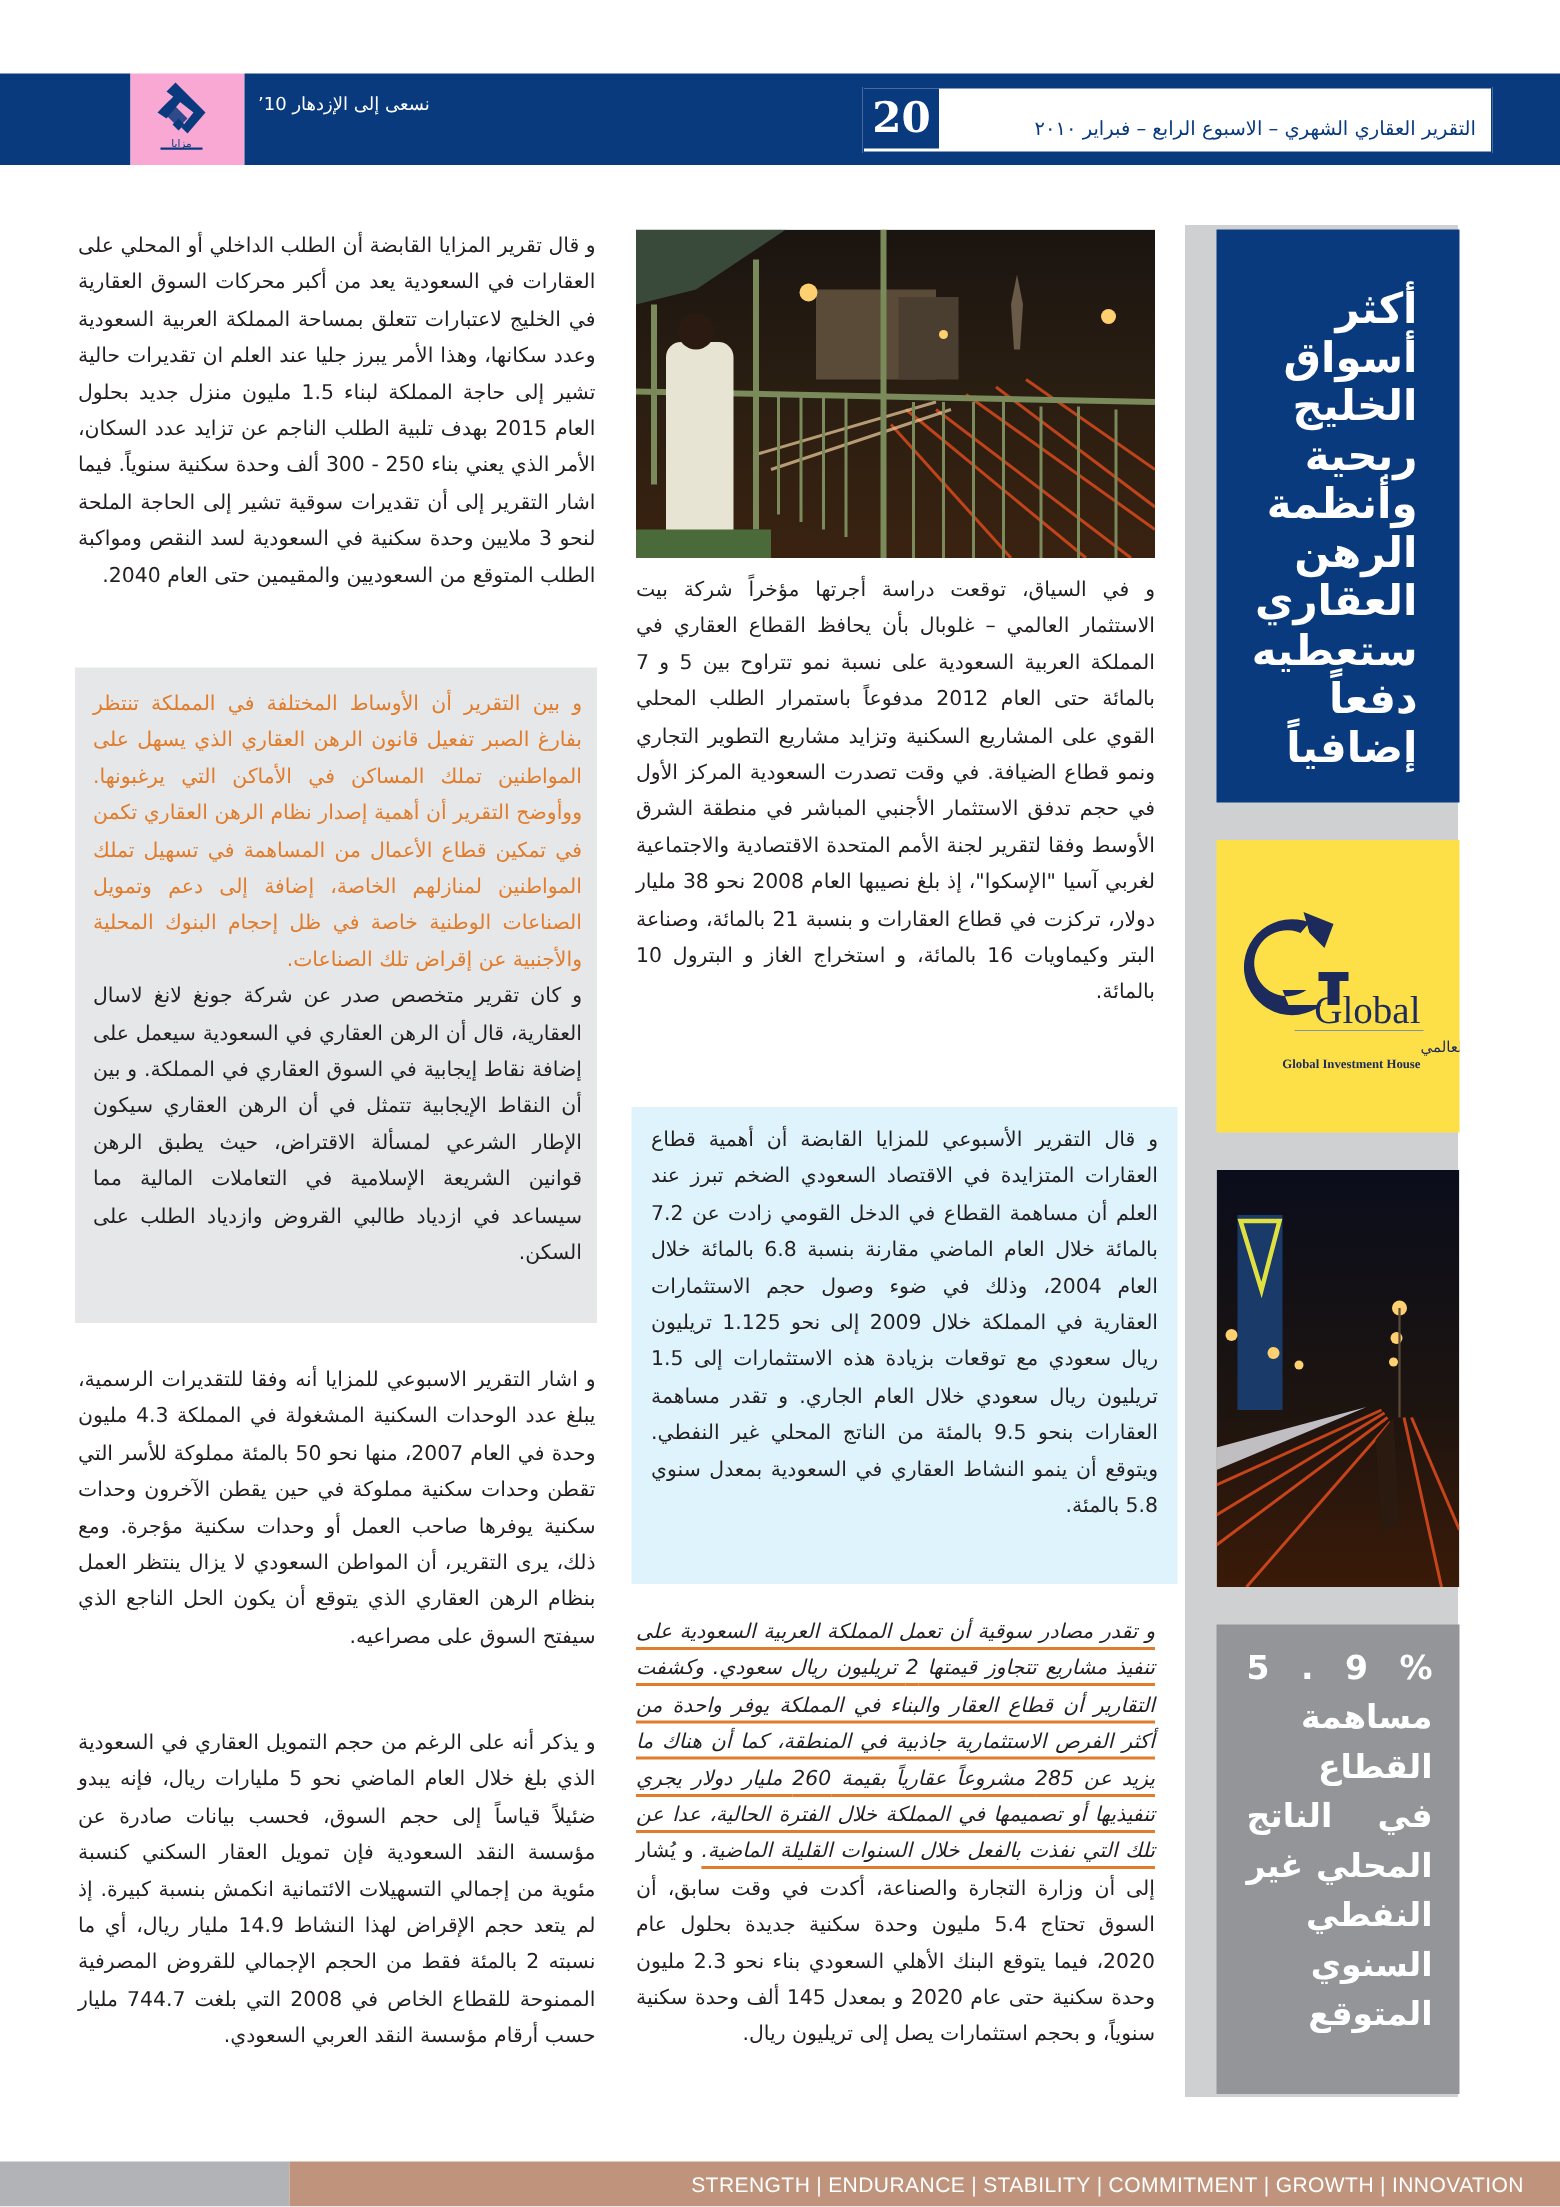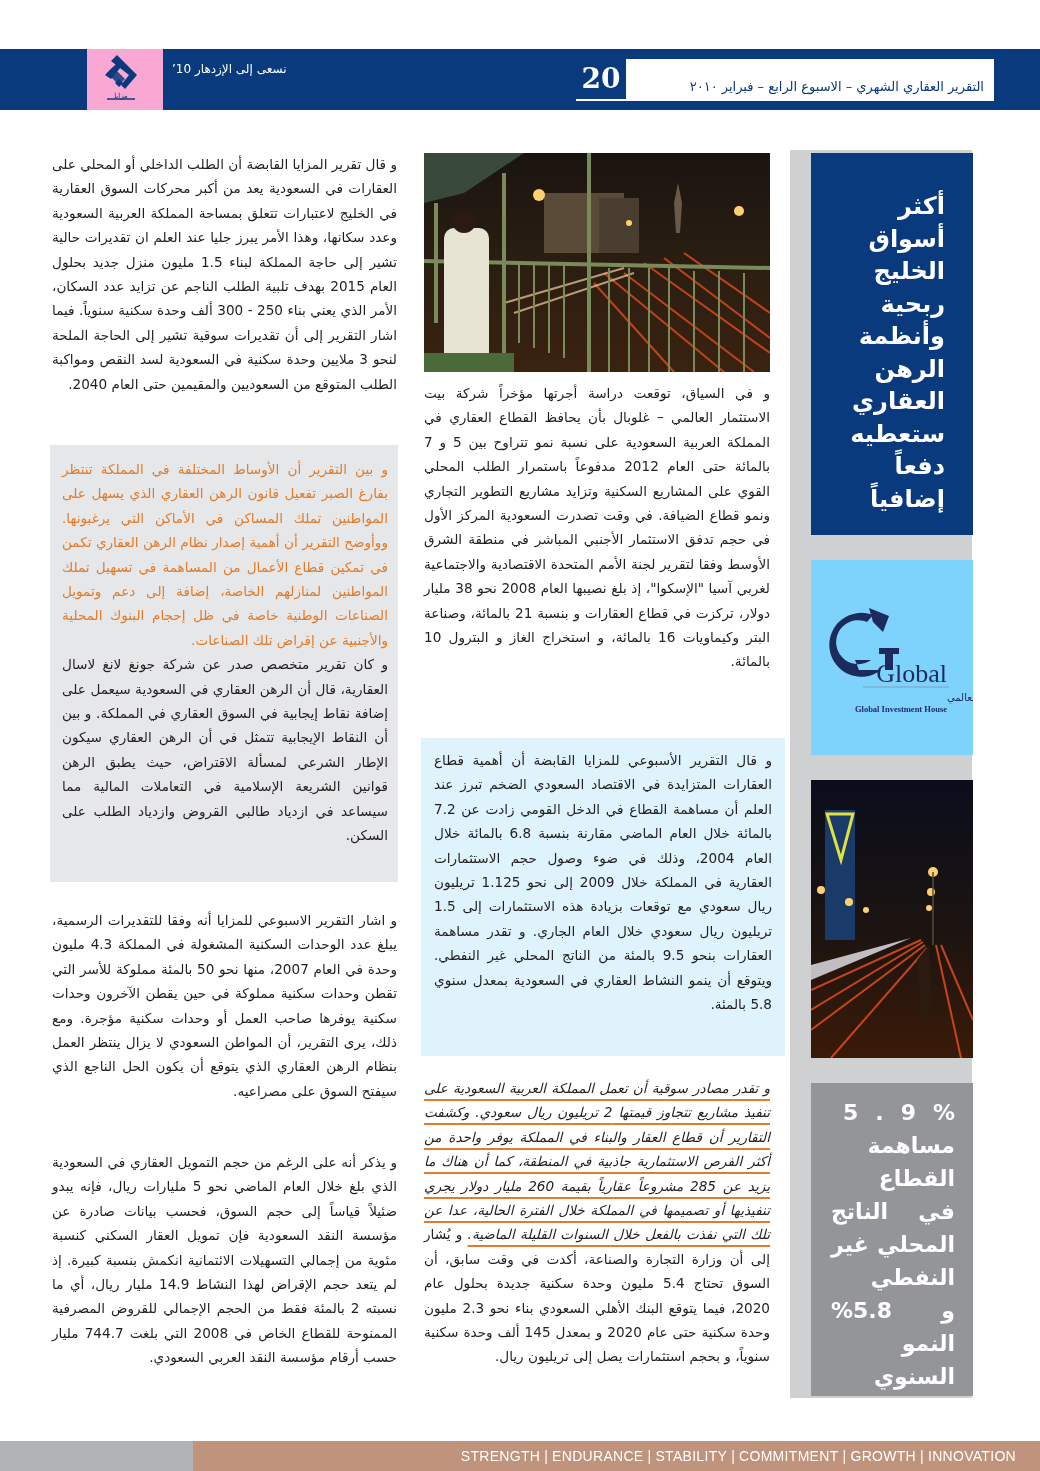--- a/index.html
+++ b/index.html
@@ -25,23 +25,23 @@
   .box-grey { position:absolute; left:50px; top:445px; width:348px; height:437px; background:#e6e7e8; }
   .orange { color:#e07c2c; }
   .box-blue { position:absolute; left:421px; top:738px; width:364px; height:318px; background:#def3fb; }
 
   .underlined { text-decoration:underline; text-decoration-color:#e07c2c; text-underline-offset:6px; text-decoration-thickness:2px;font-style:italic; }
 
   
   .side-grey { position:absolute; left:790px; top:150px; width:182px; height:1248px; background:#cfd0d2; }
   .side-blue { position:absolute; left:811px; top:153px; width:162px; height:382px; background:#0a3a7e; }
   .side-quote { position:absolute; left:811px; top:190px; width:162px; color:#fff; font-weight:bold;
-                font-size:24px; line-height:32.5px; direction:rtl; text-align:center; }
+                font-size:28px; line-height:32.5px; direction:rtl; text-align:center; }
   .side-quote div { text-align:justify; text-align-last:justify; padding:0 28px 0 26px; }
-  .side-logo { position:absolute; left:811px; top:560px; width:162px; height:195px; background:#7dd3fc; }
+  .side-logo { position:absolute; left:811px; top:560px; width:162px; height:195px; background:#fde047; }
   .side-photo2 { position:absolute; left:811px; top:780px; width:162px; height:278px; overflow:hidden; }
   .side-greybox { position:absolute; left:811px; top:1083px; width:162px; height:313px; background:#939598; }
   .side-stat { position:absolute; left:811px; top:1096px; width:162px; color:#fff; font-weight:bold;
                font-size:22px; line-height:33px; direction:rtl; text-align:center; }
   .side-stat div { text-align:justify; text-align-last:justify; padding:0 18px 0 20px; }
 
   .photo1 { position:absolute; left:424px; top:153px; width:346px; height:219px; overflow:hidden; }
 
   
   .ftr-grey { position:absolute; left:0; top:1441px; width:193px; height:30px; background:#b1b3b6; }
@@ -210,26 +210,25 @@
       <circle cx="122" cy="92" r="5" fill="#ffd070"></circle>
     <circle cx="120" cy="112" r="4" fill="#ffd070"></circle>
       <circle cx="118" cy="128" r="3" fill="#ffd070"></circle>
     <line x1="122" y1="92" x2="122" y2="165" stroke="#5a4a38" stroke-width="1.5"></line>
     <polygon points="106,180 118,165 122,235 110,240" fill="#2a1a10"></polygon>
   </svg>
 </div>
 
 <div class="side-greybox"></div>
 <div class="side-stat" id="sideStat">
-    <div style="direction: ltr; margin-left: 12px;">5 . 9 %</div>
+    <div style="direction: ltr;">5 . 9 %</div>
     <div>مساهمة</div>
     <div>القطاع</div>
     <div>في الناتج</div>
     <div>المحلي غير</div>
     <div>النفطي</div>
-    <div>و 5.8% النمو</div>
     <div>السنوي</div>
     <div>المتوقع</div>
   </div>
 
 <div class="ftr-grey"></div>
 <div class="ftr-brown"></div>
 <div class="ftr-text" id="footerValues"><span>STRENGTH</span><span class="sep">|</span><span>ENDURANCE</span><span class="sep">|</span><span>STABILITY</span><span class="sep">|</span><span>COMMITMENT</span><span class="sep">|</span><span>GROWTH</span><span class="sep">|</span><span>INNOVATION</span></div>
 
 </body></html>

